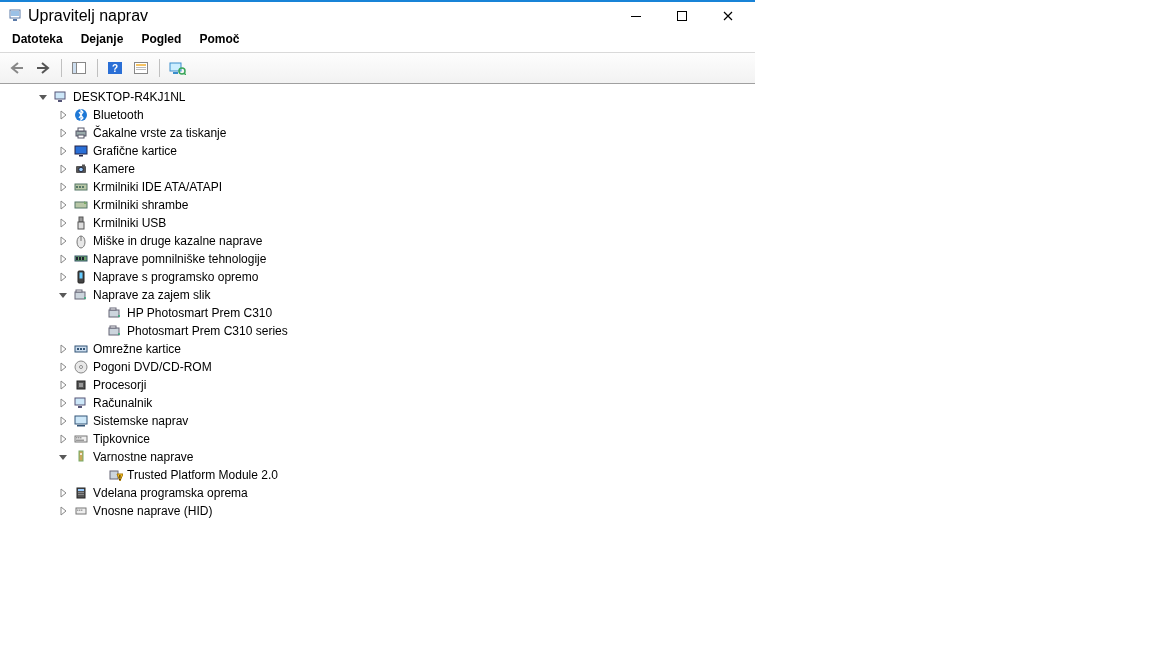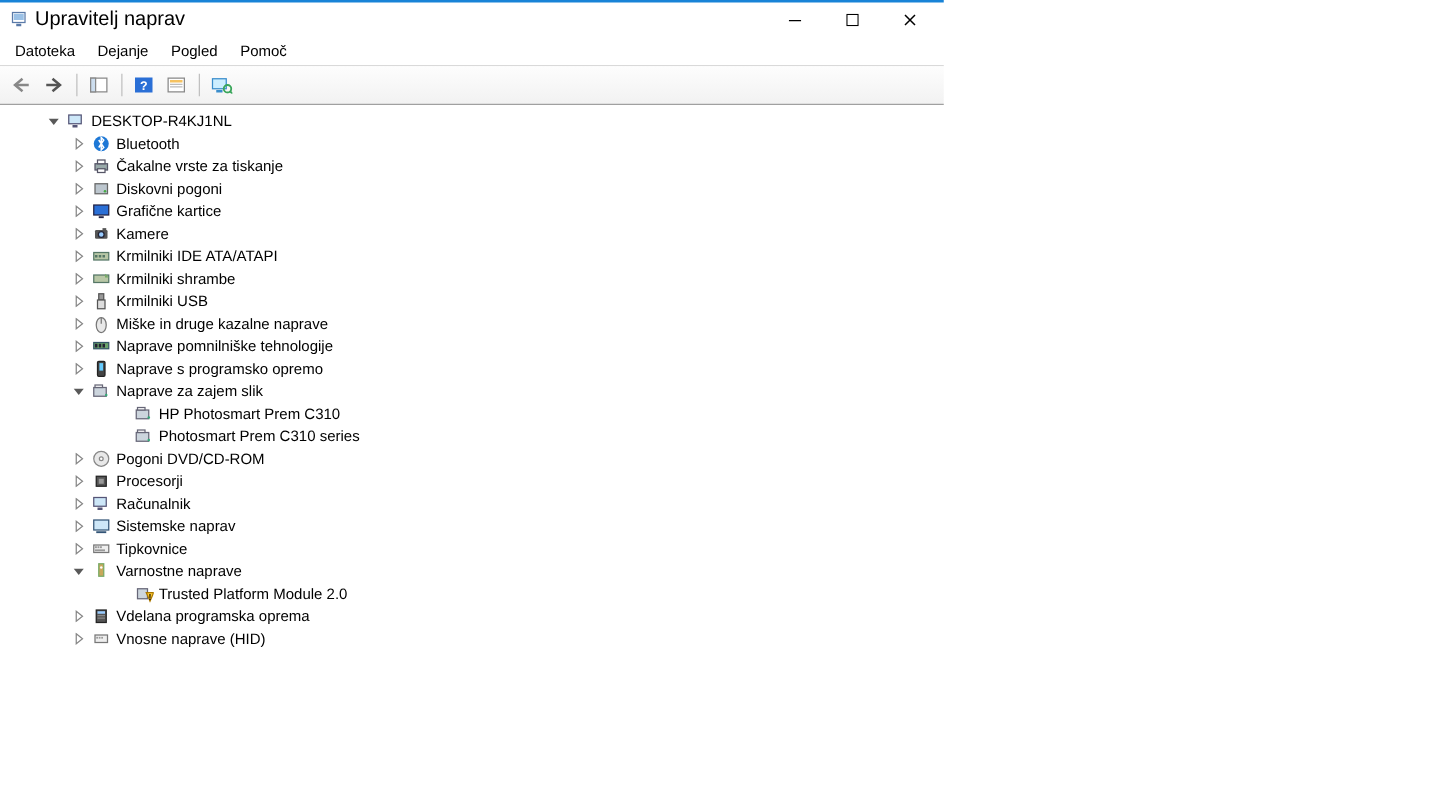--- a/index.html
+++ b/index.html
@@ -41,24 +41,25 @@
   .tbtn {
     width: 46px;
     height: 28px;
     display: flex;
     align-items: center;
     justify-content: center;
   }
   .tbtn svg { display:block; }
   .menubar {
     display: flex;
-    align-items: center;
+    align-items: flex-start;
     height: 22px;
     padding: 0 4px;
     gap: 2px;
+    font-weight: bold;
   }
   .menuitem {
     padding: 2px 8px;
     font-size: 12px;
   }
   .divider {
     height: 1px;
     background: #d9d9d9;
   }
   .toolbar {
@@ -257,34 +258,20 @@
         <span class="label">Čakalne vrste za tiskanje</span>
       </div>
       <div class="row lv1">
         <span class="twist">
           <svg width="10" height="10">
             <path d="M3 1 L8 5 L3 9 Z" fill="none" stroke="#888" stroke-width="1"></path>
           </svg>
         </span>
         <span class="nodeicon">
           <svg width="16" height="16">
-            <rect x="3" y="4" width="10" height="8" fill="#bcc6ce" stroke="#666"></rect>
-            <circle cx="11" cy="10" r="1" fill="#4a4"></circle>
-          </svg>
-        </span>
-        <span class="label">Diskovni pogoni</span>
-      </div>
-      <div class="row lv1">
-        <span class="twist">
-          <svg width="10" height="10">
-            <path d="M3 1 L8 5 L3 9 Z" fill="none" stroke="#888" stroke-width="1"></path>
-          </svg>
-        </span>
-        <span class="nodeicon">
-          <svg width="16" height="16">
             <rect x="2" y="3" width="12" height="8" fill="#2a6fd6" stroke="#224"></rect>
             <rect x="6" y="12" width="4" height="1.5" fill="#224"></rect>
           </svg>
         </span>
         <span class="label">Grafične kartice</span>
       </div>
       <div class="row lv1">
         <span class="twist">
           <svg width="10" height="10">
             <path d="M3 1 L8 5 L3 9 Z" fill="none" stroke="#888" stroke-width="1"></path>
@@ -416,20 +403,36 @@
       <div class="row lv2">
         <span class="twist"></span>
         <span class="nodeicon">
           <svg width="16" height="16">
             <rect x="2" y="5" width="10" height="7" fill="#ccd5dd" stroke="#667"></rect>
             <rect x="3" y="3" width="6" height="2" fill="#fff" stroke="#667"></rect>
             <circle cx="12" cy="11" r="1" fill="#3a7"></circle>
           </svg>
         </span>
         <span class="label">Photosmart Prem C310 series</span>
+      </div>
+      <div class="row lv1">
+        <span class="twist">
+          <svg width="10" height="10">
+            <path d="M3 1 L8 5 L3 9 Z" fill="none" stroke="#888" stroke-width="1"></path>
+          </svg>
+        </span>
+        <span class="nodeicon">
+          <svg width="16" height="16">
+            <rect x="2" y="5" width="12" height="6" fill="#cde" stroke="#357"></rect>
+            <rect x="4" y="7" width="2" height="2" fill="#357"></rect>
+            <rect x="7" y="7" width="2" height="2" fill="#357"></rect>
+            <rect x="10" y="7" width="2" height="2" fill="#357"></rect>
+          </svg>
+        </span>
+        <span class="label">Omrežne kartice</span>
       </div>
       <div class="row lv1">
         <span class="twist">
           <svg width="10" height="10">
             <path d="M3 1 L8 5 L3 9 Z" fill="none" stroke="#888" stroke-width="1"></path>
           </svg>
         </span>
         <span class="nodeicon">
           <svg width="16" height="16">
             <circle cx="8" cy="8" r="6" fill="#e8e8e8" stroke="#888"></circle>

